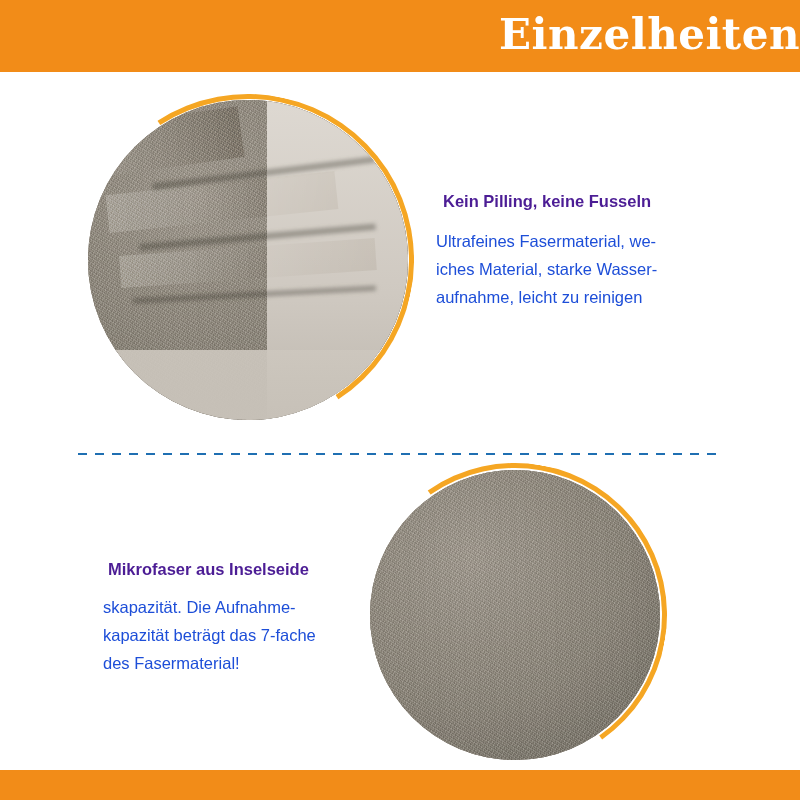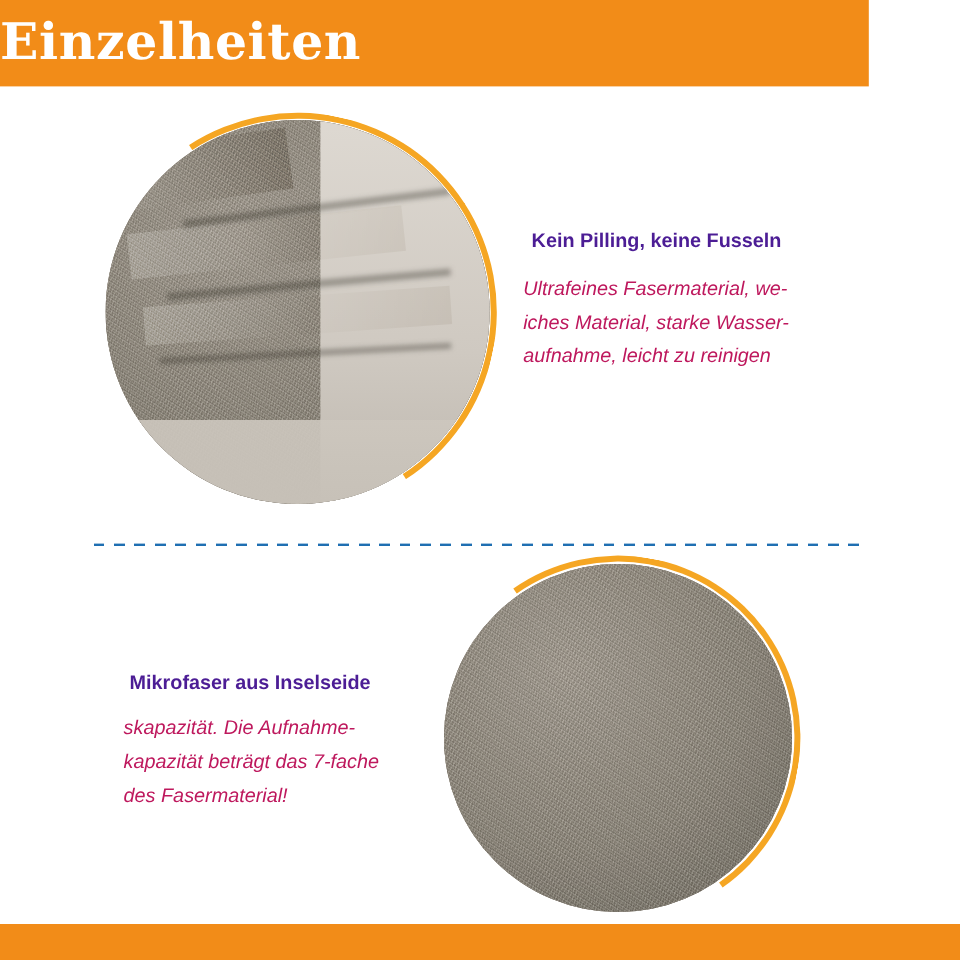--- a/index.html
+++ b/index.html
@@ -20,26 +20,26 @@
     height: 800px;
     background: #ffffff;
     overflow: hidden;
   }
 
   
   .header {
     position: absolute;
     left: 0;
     top: 0;
-    width: 724px;
+    width: 800px;
     height: 72px;
     background: #F28C18;
     display: flex;
     align-items: center;
-    justify-content: flex-start;
+    justify-content: flex-end;
   }
   .header-title {
     color: #ffffff;
     font-family: "DejaVu Serif", serif;
     font-weight: bold;
     font-size: 42px;
     letter-spacing: 0.5px;
     line-height: 1;
     margin-top: -2px;
   }
@@ -157,25 +157,24 @@
   
   .subhead {
     position: absolute;
     color: #4c1d95;
     font-weight: bold;
     font-size: 16.5px;
     white-space: nowrap;
   }
   .body-text {
     position: absolute;
-    color: #be185d;
+    color: #1d4ed8;
     font-size: 16.5px;
     line-height: 28px;
     font-weight: 500;
-    font-style: italic;
   }
   .body-text .line { display: block; white-space: nowrap; }
 
   #top-subhead { left: 443px; top: 120px; }
   #top-body    { left: 436px; top: 155px; width: 330px; }
 
   #bottom-subhead { left: 108px; top: 100px; }
   #bottom-body    { left: 103px; top: 133px; width: 300px; }
 
   

